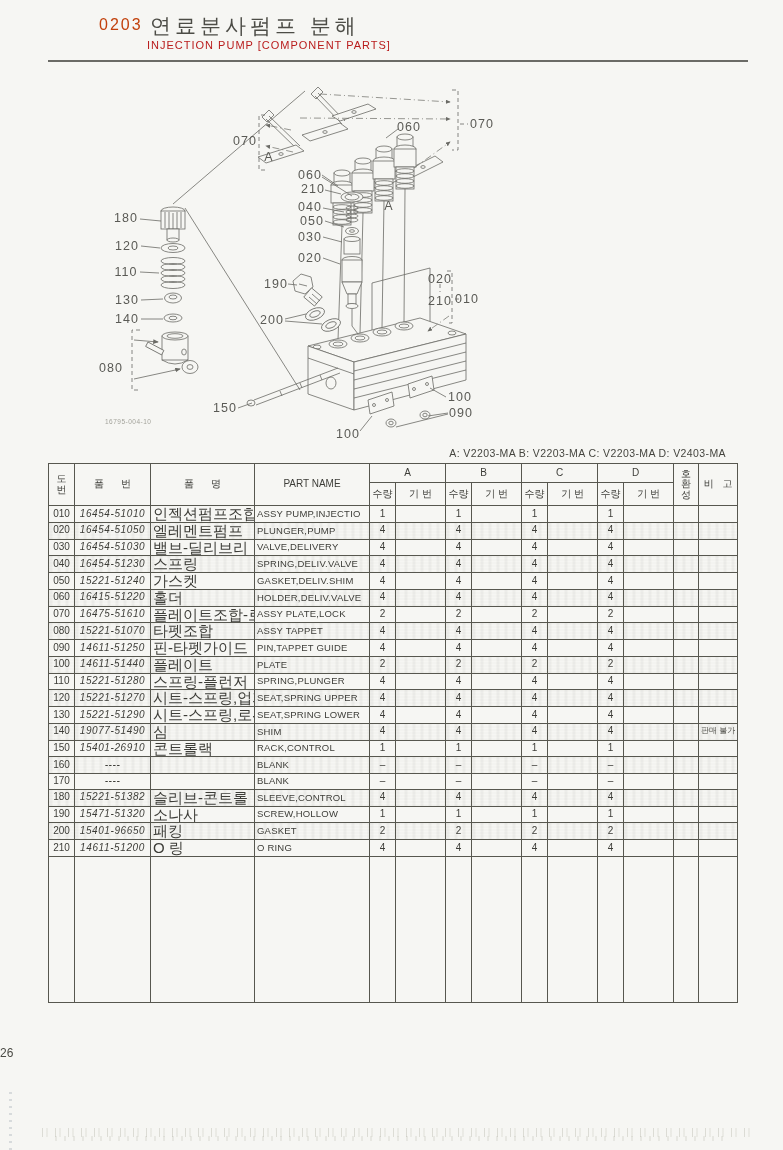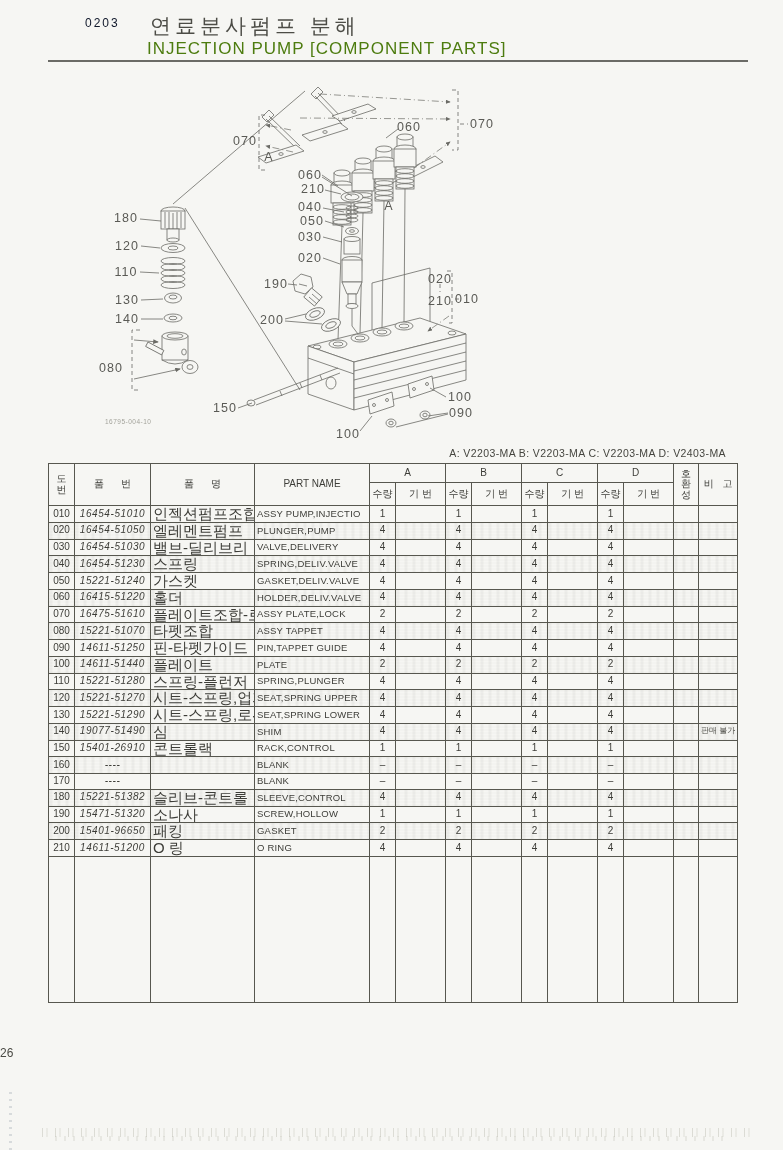--- a/index.html
+++ b/index.html
@@ -1,21 +1,21 @@
 <!DOCTYPE html>
 <html><head>
 <meta charset="utf-8">
 <style>
   html,body{margin:0;padding:0;background:#e8e8e4;}
   .page{position:relative;width:783px;height:1150px;background:#f6f6f3;overflow:hidden;
         font-family:"Liberation Sans","DejaVu Sans",sans-serif;color:#3e3e3c;}
   
-  .hdr-code{position:absolute;left:85px;top:16px;font-size:12px;letter-spacing:2px;color:#0f172a;}
+  .hdr-code{position:absolute;left:99px;top:16px;font-size:16px;letter-spacing:2px;color:#c2410c;}
   .hdr-ko{position:absolute;left:150px;top:12px;font-size:21px;letter-spacing:4px;color:#4c4c46;}
-  .hdr-en{position:absolute;left:147px;top:39px;font-size:17px;letter-spacing:1px;color:#4d7c0f;}
+  .hdr-en{position:absolute;left:147px;top:39px;font-size:11px;letter-spacing:1px;color:#b91c1c;}
   .hdr-rule{position:absolute;left:48px;top:60px;width:700px;height:2px;background:#6b6b66;}
   
   .diagram{position:absolute;left:0;top:78px;width:560px;height:372px;}
   .callout{position:absolute;transform:translate(-50%,-50%);font-size:12.5px;color:#5a5a55;
            letter-spacing:1px;white-space:nowrap;}
   .dwg-no{position:absolute;left:105px;top:340px;font-size:6.5px;color:#a3a39b;letter-spacing:.5px;}
   svg .ln{stroke:#6b6b66;stroke-width:.8;fill:none;}
   svg .fl{stroke:#6b6b66;stroke-width:.8;fill:#f6f6f3;}
   svg .dash{stroke:#6b6b66;stroke-width:.8;fill:none;stroke-dasharray:4 3;}
   svg .dd{stroke:#6b6b66;stroke-width:.7;fill:none;stroke-dasharray:7 3 1 3;}
@@ -447,21 +447,21 @@
           <td class="c-s"></td>
           <td class="c-q">4</td>
           <td class="c-s"></td>
           <td class="c-comp"></td>
           <td class="c-rem"></td>
         </tr>
         <tr>
           <td class="c-idx">050</td>
           <td class="c-pn">15221-51240</td>
           <td class="c-ko">가스켓</td>
-          <td class="c-en">GASKET,DELIV.VALVE</td>
+          <td class="c-en">GASKET,DELIV.SHIM</td>
           <td class="c-q">4</td>
           <td class="c-s"></td>
           <td class="c-q">4</td>
           <td class="c-s"></td>
           <td class="c-q">4</td>
           <td class="c-s"></td>
           <td class="c-q">4</td>
           <td class="c-s"></td>
           <td class="c-comp"></td>
           <td class="c-rem"></td>

